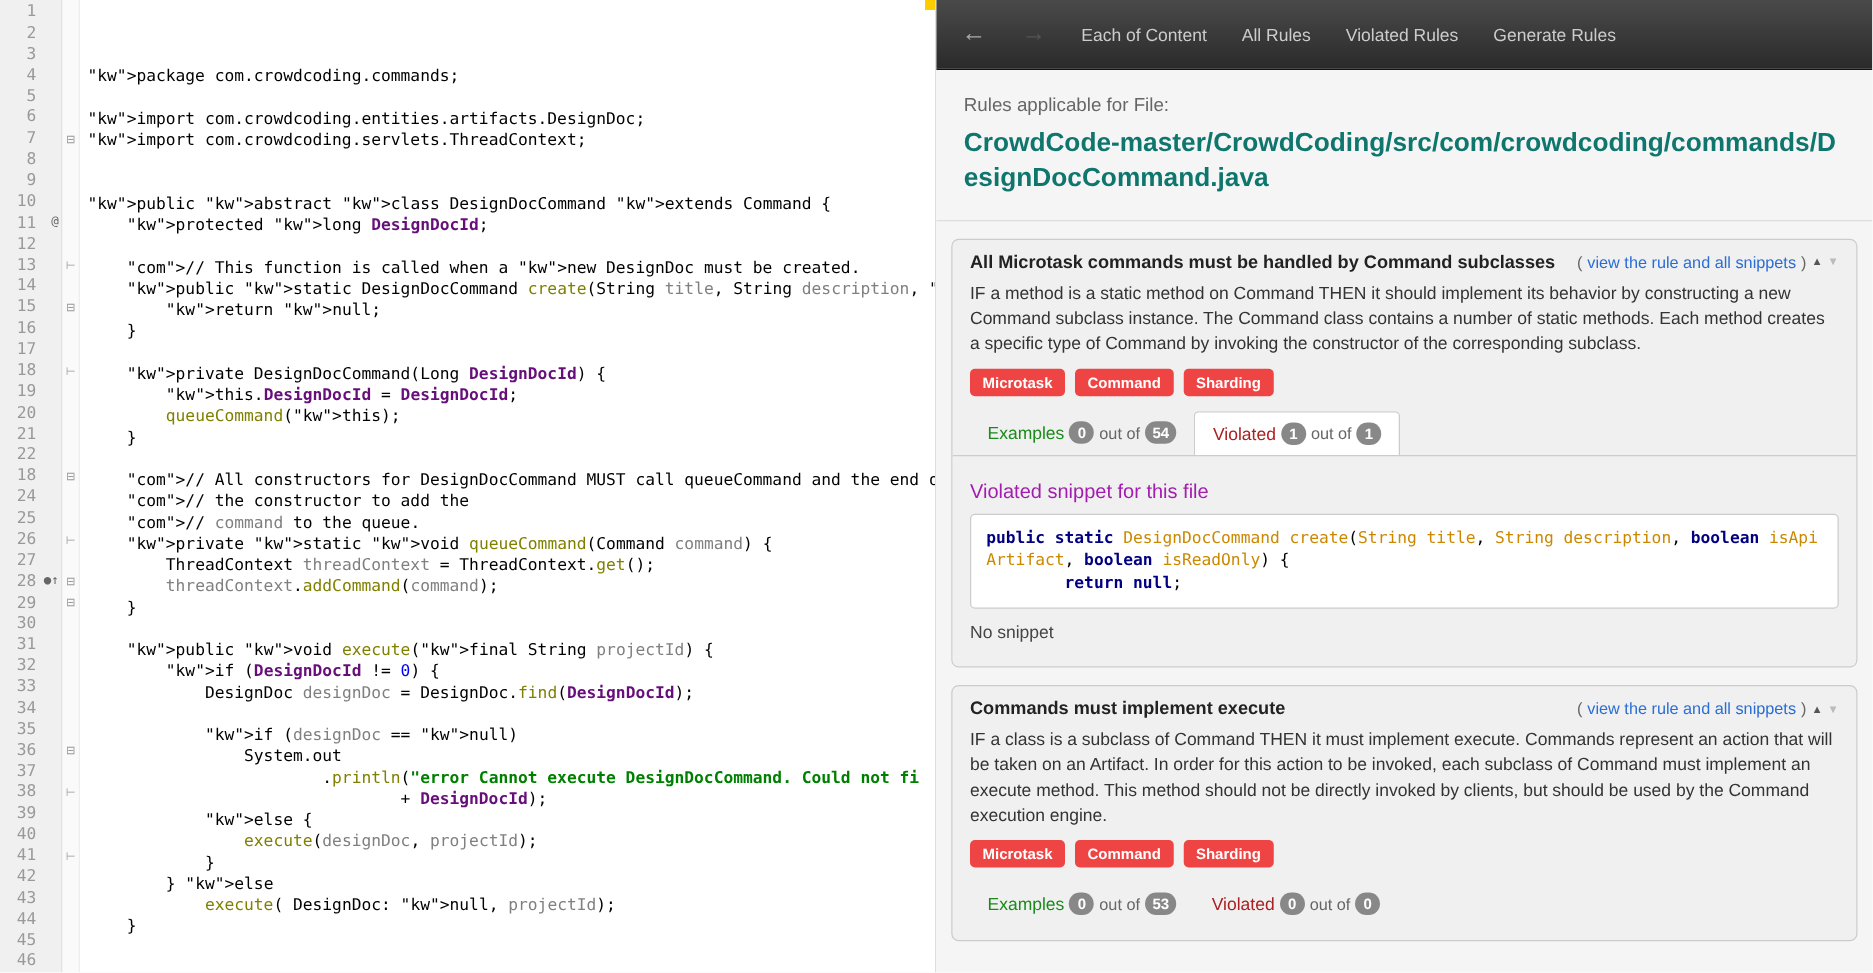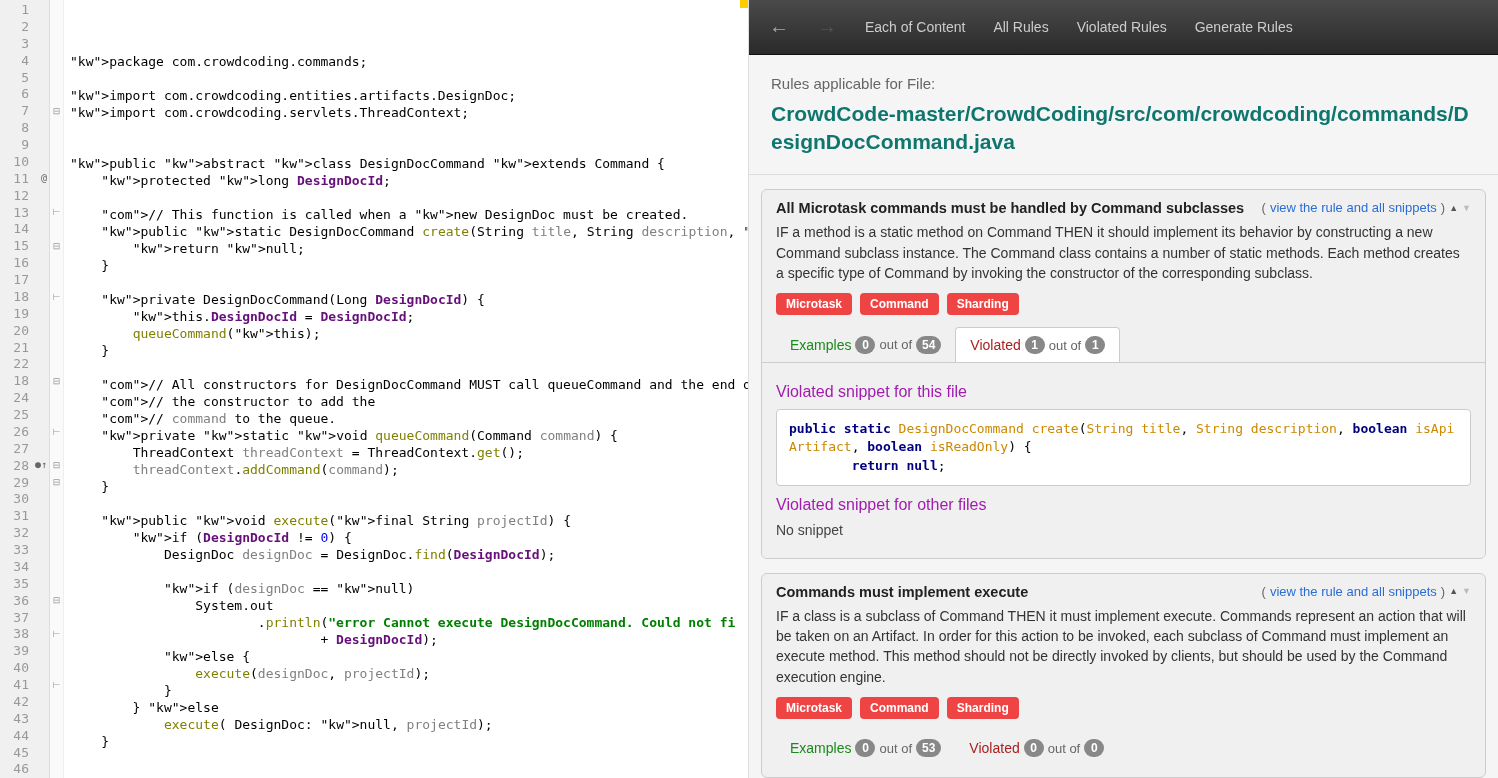--- a/index.html
+++ b/index.html
@@ -198,21 +198,20 @@
             <span class="lbl">Violated</span>
             <span class="badge">1</span>
             <span class="mid">out of</span>
             <span class="badge">1</span>
           </div>
         </div>
         <div class="inner-box" style="background:#f0f0f0;border-top:1px solid #ccc;">
           <div class="sub-h" style="padding-top:10px">Violated snippet for this file</div>
           <div class="snippet-box"><span class="sn-kw">public</span> <span class="sn-kw">static</span> <span class="sn-ty">DesignDocCommand</span> <span class="sn-pr">create</span>(<span class="sn-ty">String</span> <span class="sn-pr">title</span>, <span class="sn-ty">String</span> <span class="sn-pr">description</span>, <span class="sn-kw">boolean</span> <span class="sn-pr">isApiArtifact</span>, <span class="sn-kw">boolean</span> <span class="sn-pr">isReadOnly</span>) {
         <span class="sn-kw">return</span> <span class="sn-kw">null</span>;</div>
-          <div class="sub-h">Violated snippet for other files</div>
           <div class="no-snip">No snippet</div>
         </div>
       </div>
       <div class="rule-card">
         <div class="rule-hdr">
           <div class="rule-title">Commands must implement execute</div>
           <div class="rule-link">(<a>view the rule and all snippets</a>) <span class="caret">▲</span> <span class="caret" style="color:#bbb">▼</span></div>
         </div>
         <div class="rule-desc">IF a class is a subclass of Command THEN it must implement execute. Commands represent an action that will be taken on an Artifact. In order for this action to be invoked, each subclass of Command must implement an execute method. This method should not be directly invoked by clients, but should be used by the Command execution engine.</div>
         <div class="tags">

